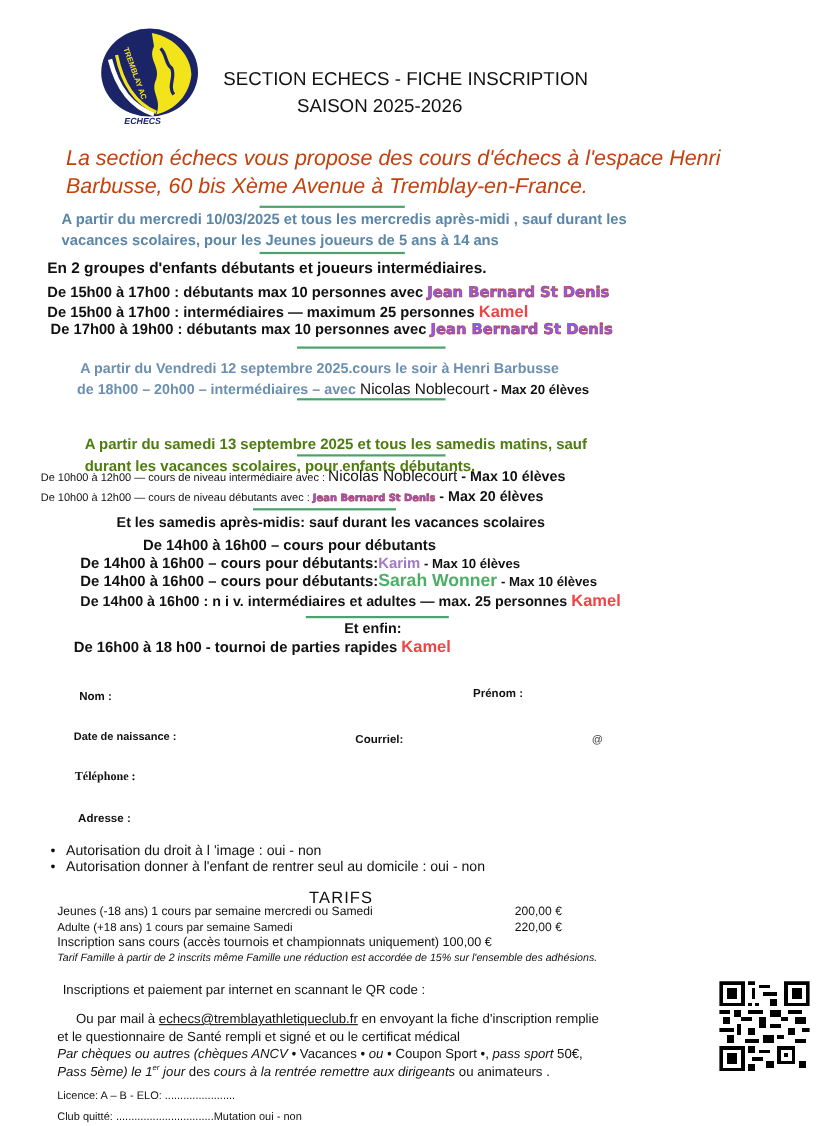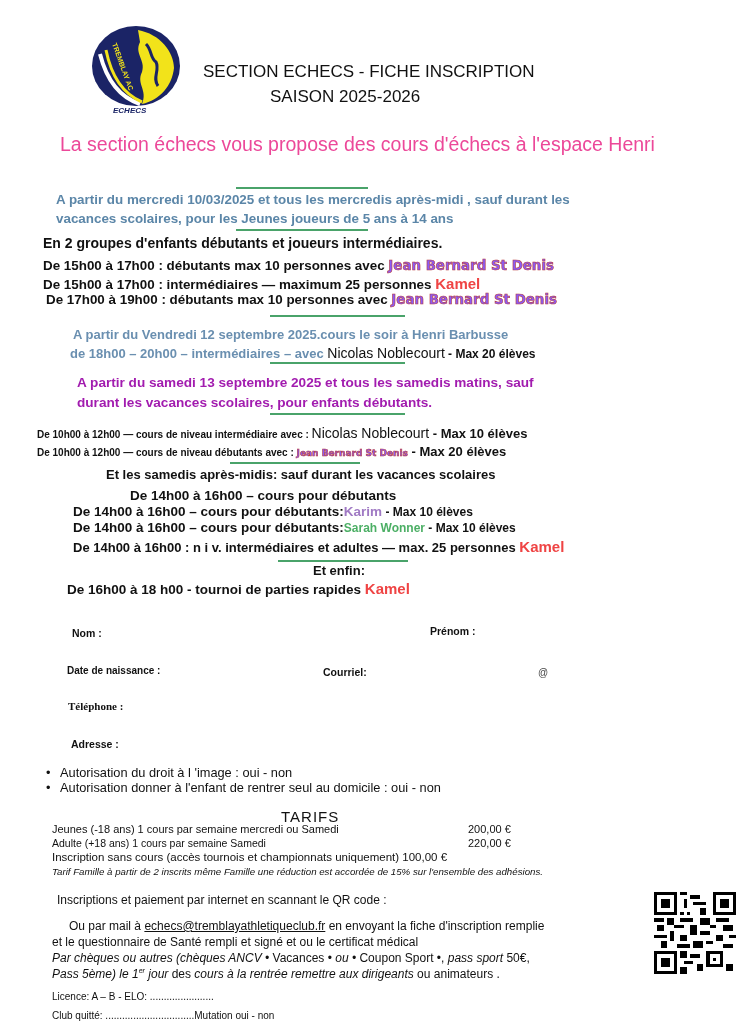--- a/index.html
+++ b/index.html
@@ -2,35 +2,35 @@
 <html><head>
 <meta charset="utf-8">
 <style>
   html, body { margin: 0; padding: 0; background: #ffffff; }
   body { width: 744px; height: 1024px; position: relative; overflow: hidden; font-family: "Liberation Sans", sans-serif; color: #111; }
   .abs { position: absolute; white-space: nowrap; }
   .logo { position: absolute; left: 90px; top: 24px; width: 92px; height: 84px; }
   .logo-caption { position: absolute; left: 113px; top: 106px; font-size: 8px; font-weight: bold; font-style: italic; color: #1a2466; }
   .title1 { left: 203px; top: 62px; font-size: 17px; color: #111; }
   .title2 { left: 270px; top: 87px; font-size: 17px; color: #111; }
-  .intro { left: 60px; top: 132px; font-size: 19.5px; line-height: 25px; color: #ec4899; }
+  .intro { left: 60px; top: 132px; font-size: 19.5px; line-height: 25px; color: #c2410c; font-style: italic; }
   .blue { color: #5b86a8; }
   .bluefaint { color: #6a8fb0; }
   .wed { left: 56px; top: 190px; font-size: 13.4px; font-weight: bold; line-height: 19px; }
   .green-line { position: absolute; height: 2px; background: #4aa36a; }
   .groups { left: 43px; top: 235px; font-size: 14px; font-weight: bold; }
   .line { font-size: 13.4px; font-weight: bold; }
   .jbsd { color: #8b5cf6; -webkit-text-stroke: 0.6px #b83a3a; font-family: "DejaVu Sans", sans-serif; font-weight: bold; }
   .kamel { color: #ef4444; font-weight: bold; margin-top: 28px; }
   .karim { color: #a07ac4; font-weight: bold; }
   .sarah { color: #4caf65; }
-  .red { color: #a21caf; }
+  .red { color: #4d7c0f; margin-top: 21px; }
   .fri { left: 73px; top: 325px; font-size: 13px; font-weight: bold; line-height: 19px; }
   .sat { left: 77px; top: 373px; font-size: 13.6px; font-weight: bold; line-height: 20px; }
-  .sm { font-size: 10px; font-weight: bold; }
+  .sm { font-size: 10px; font-weight: normal; }
   .big { font-size: 13px; font-weight: bold; }
   .form-label { font-size: 10.5px; font-weight: bold; }
   .serifb { font-family: "Liberation Serif", serif; font-weight: bold; font-size: 11px; }
   .normal { font-size: 12.8px; }
   .tarifs-title { left: 281px; top: 808px; font-size: 15px; letter-spacing: 1px; }
   .tarif { font-size: 11px; }
   .italic { font-style: italic; }
   .qr { position: absolute; left: 654px; top: 892px; width: 82px; height: 82px; }
   a.mail { color: #111; text-decoration: underline; }
   .bullet { display: inline-block; width: 14px; }
@@ -46,20 +46,21 @@
   <path d="M56 20 C62 26 60 34 66 38 C70 46 62 54 68 62" stroke="#1b2466" stroke-width="3" fill="none"></path>
   <text x="22" y="20" font-size="7" font-weight="bold" fill="#f2e31a" transform="rotate(70 22 20)" font-family="Liberation Sans, sans-serif">TREMBLAY AC</text>
 </svg>
 <div class="logo-caption">ECHECS</div>
 
 <div class="abs title1">SECTION ECHECS - FICHE INSCRIPTION</div>
 <div class="abs title2">SAISON 2025-2026</div>
 
 <div class="abs intro">
   <div>La section échecs vous propose des cours d'échecs à l'espace Henri</div>
+  <div>Barbusse, 60 bis Xème Avenue à Tremblay-en-France.</div>
 </div>
 
 <div class="green-line" style="left:236px; top:187px; width:132px;"></div>
 <div class="abs wed blue">
   <div>A partir du mercredi 10/03/2025 et tous les mercredis après-midi , sauf durant les</div>
   <div>vacances scolaires, pour les  Jeunes joueurs de 5 ans à 14 ans</div>
 </div>
 <div class="green-line" style="left:236px; top:229px; width:132px;"></div>
 
 <div class="abs groups">En 2 groupes d'enfants débutants et joueurs intermédiaires.</div>
@@ -95,21 +96,21 @@
 </div>
 <div class="green-line" style="left:230px; top:462px; width:130px;"></div>
 
 <div class="abs big" style="left:106px; top:467px;">Et les samedis après-midis:  sauf durant les vacances scolaires</div>
 
 <div class="abs big" style="left:130px; top:488px; font-size:13.5px;">De 14h00 à 16h00 – cours pour débutants</div>
 <div class="abs big" style="left:73px; top:504px; font-size:13.5px;">
   <span>De 14h00 à 16h00 – cours pour débutants:</span><span class="karim">Karim</span><span style="font-size:12px"> - Max 10 élèves</span>
 </div>
 <div class="abs big" style="left:73px; top:520px; font-size:13.5px;">
-  <span>De 14h00 à 16h00 – cours pour débutants:</span><span class="sarah" style="font-size:12px">Sarah Wonner</span><span style="font-size:12px"> - Max 10 élèves</span>
+  <span>De 14h00 à 16h00 – cours pour débutants:</span><span class="sarah" style="font-size:16px">Sarah Wonner</span><span style="font-size:12px"> - Max 10 élèves</span>
 </div>
 <div class="abs big" style="left:73px; top:538px; font-size:13px;">
   <span>De 14h00  à 16h00  :  n i v.  intermédiaires et adultes — max. 25  personnes  </span><span class="kamel" style="font-size:15px">Kamel</span>
 </div>
 <div class="green-line" style="left:278px; top:560px; width:130px;"></div>
 
 <div class="abs big" style="left:313px; top:563px; font-size:13px;">Et enfin:</div>
 <div class="abs big" style="left:67px; top:580px; font-size:13.5px;">
   <span>De 16h00 à 18 h00 - tournoi de parties rapides  </span><span class="kamel" style="font-size:15px">Kamel</span>
 </div>

